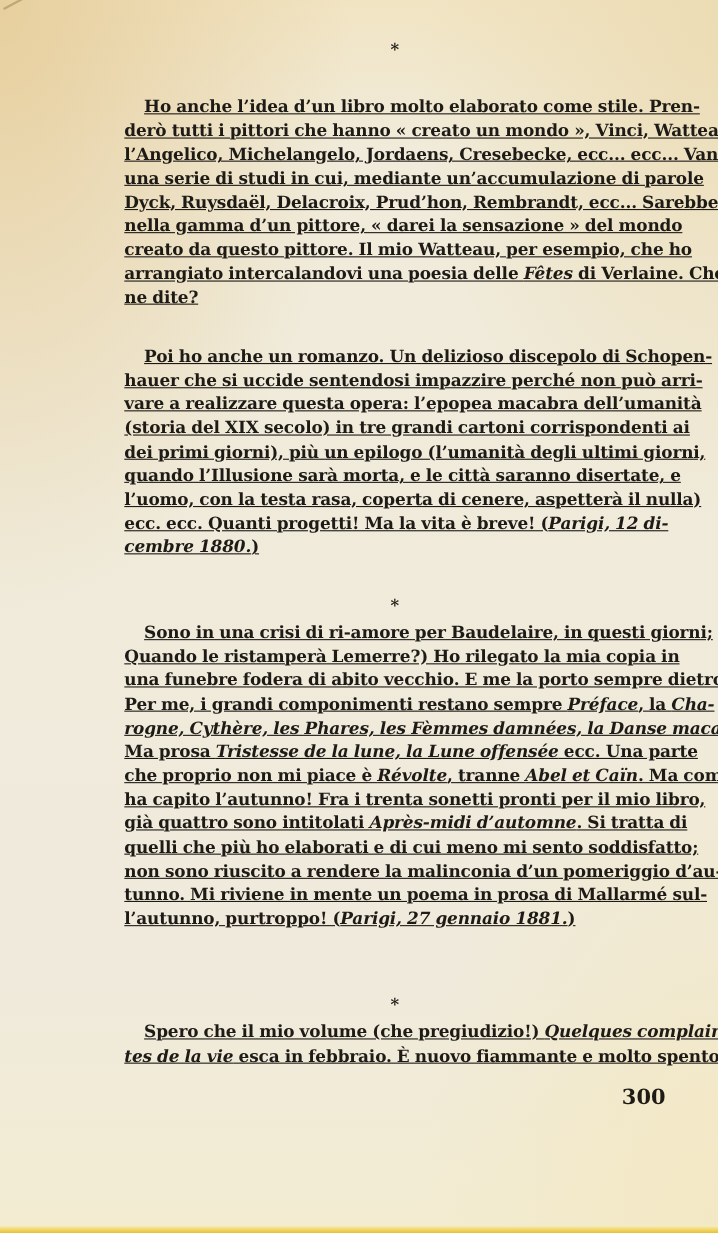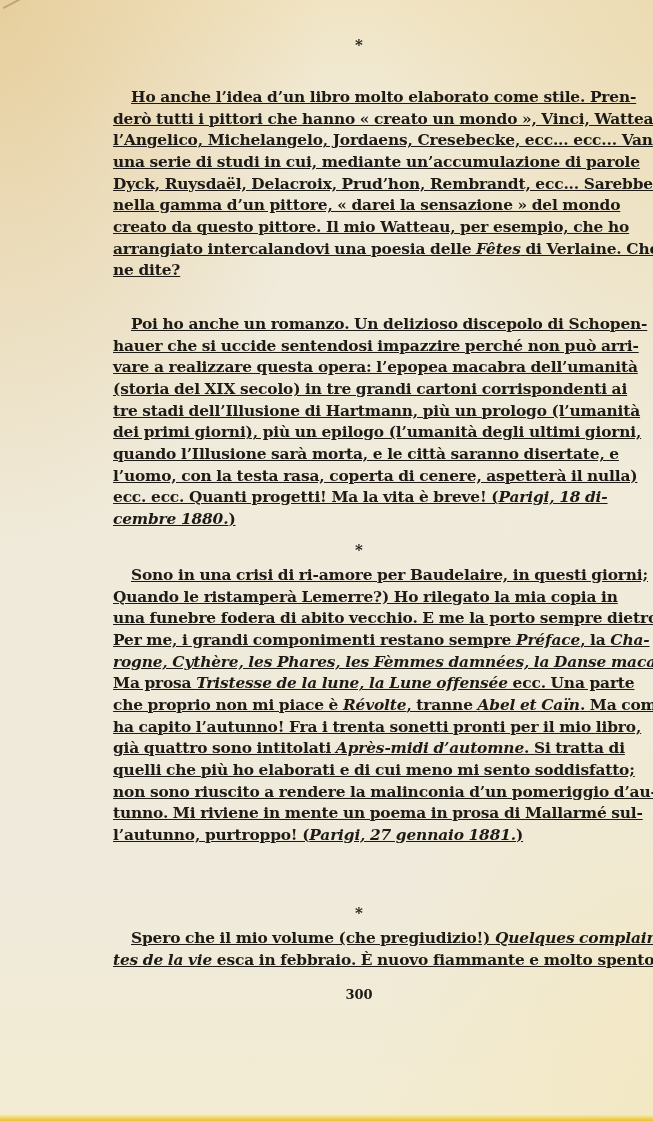--- a/index.html
+++ b/index.html
@@ -26,22 +26,22 @@
     position: absolute; left: 0; width: 492px;
     font-size: 15.4px; line-height: 21.65px;
     text-align: justify; font-weight: bold;
     letter-spacing: -0.15px; word-spacing: -0.5px; text-decoration: underline;
   }
   .para .ln { display: block; text-align: justify; text-align-last: justify; white-space: nowrap; }
   .para .ln.last { text-align-last: left; }
   .para .ln.indent { padding-left: 18px; }
   .para i { font-style: italic; }
   .pagenum {
-    position: absolute; left: 0; width: 492px; text-align: center;
-    font-size: 13px; font-weight: bold; top: 987px;
+    position: absolute; left: 0; width: 492px; text-align: right;
+    font-size: 19px; font-weight: bold; top: 987px;
   }
   .bottom-strip {
     position: absolute; left: 0; right: 0; bottom: 0; height: 7px;
     background: linear-gradient(180deg, #f6eec8 0%, #f0d66a 55%, #e9c12d 100%);
   }
   .corner-mark {
     position: absolute; left: 2px; top: 2px; width: 22px; height: 2px;
     background: #a88b56; transform: rotate(-28deg); opacity: 0.6;
   }
 </style>
@@ -62,25 +62,24 @@
       <span class="ln"><span>nella gamma d’un pittore, « darei la sensazione » del mondo</span></span>
       <span class="ln"><span>creato da questo pittore. Il mio Watteau, per esempio, che ho</span></span>
       <span class="ln"><span>arrangiato intercalandovi una poesia delle </span><i>Fêtes</i><span> di Verlaine. Che</span></span>
       <span class="ln last"><span>ne dite?</span></span>
     </div>
   <div class="para" style="top:314px">
       <span class="ln indent"><span>Poi ho anche un romanzo. Un delizioso discepolo di Schopen-</span></span>
       <span class="ln"><span>hauer che si uccide sentendosi impazzire perché non può arri-</span></span>
       <span class="ln"><span>vare a realizzare questa opera: l’epopea macabra dell’umanità</span></span>
       <span class="ln"><span>(storia del XIX secolo) in tre grandi cartoni corrispondenti ai</span></span>
-      <span class="ln"><span>tre stadi dell’Illusione di Hartmann, più un prologo (l’umanità</span></span>
       <span class="ln"><span>dei primi giorni), più un epilogo (l’umanità degli ultimi giorni,</span></span>
       <span class="ln"><span>quando l’Illusione sarà morta, e le città saranno disertate, e</span></span>
       <span class="ln"><span>l’uomo, con la testa rasa, coperta di cenere, aspetterà il nulla)</span></span>
-      <span class="ln"><span>ecc. ecc. Quanti progetti! Ma la vita è breve! (</span><i>Parigi, 18 di-</i><span></span></span>
+      <span class="ln"><span>ecc. ecc. Quanti progetti! Ma la vita è breve! (</span><i>Parigi, 12 di-</i><span></span></span>
       <span class="ln last"><span></span><i>cembre 1880.</i><span>)</span></span>
     </div>
 
   <div class="star" style="top:543px">*</div>
 
   <div class="para" style="top:565px">
       <span class="ln indent"><span>Sono in una crisi di ri-amore per Baudelaire, in questi giorni;</span></span>
       <span class="ln"><span>Quando le ristamperà Lemerre?) Ho rilegato la mia copia in</span></span>
       <span class="ln"><span>una funebre fodera di abito vecchio. E me la porto sempre dietro.</span></span>
       <span class="ln"><span>Per me, i grandi componimenti restano sempre </span><i>Préface</i><span>, la </span><i>Cha-</i><span></span></span>

